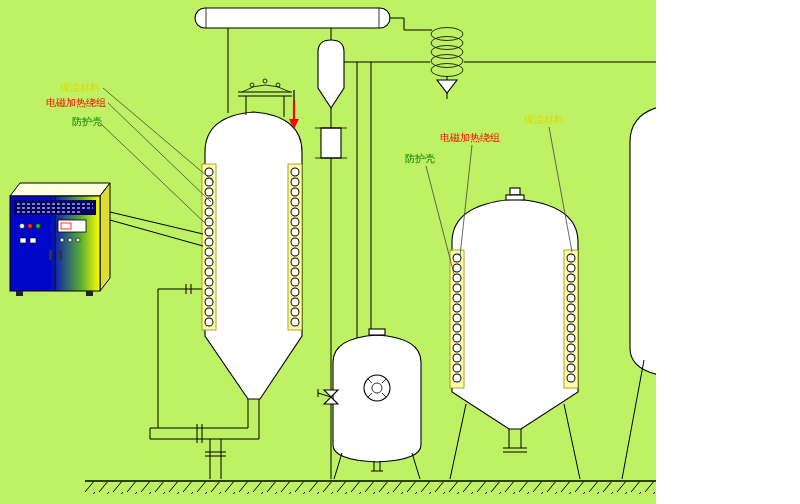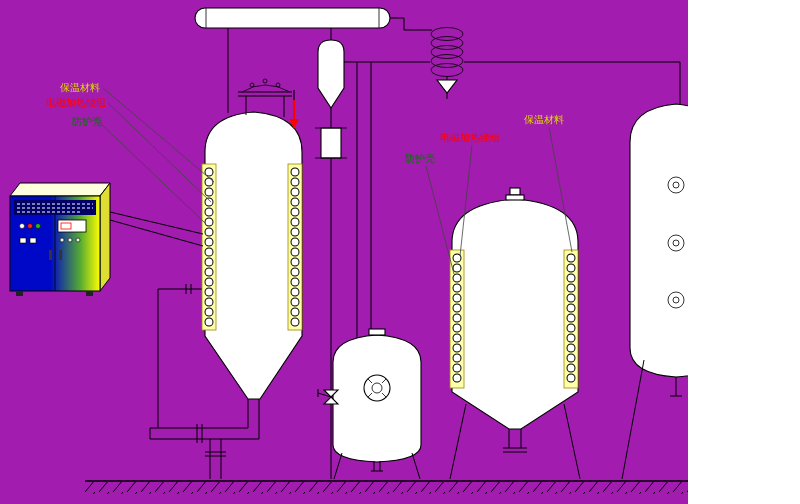--- a/index.html
+++ b/index.html
@@ -1,17 +1,17 @@
 <!DOCTYPE html>
 <html><head>
 <meta charset="utf-8">
 <style>
   html,body{margin:0;padding:0;background:#ffffff;}
-  .stage{position:relative;width:656px;height:504px;background:#a21caf;overflow:hidden;
-         font-family:"DejaVu Sans","Liberation Sans",sans-serif;padding-left:32px;}
+  .stage{position:relative;width:656px;height:504px;background:#bef264;overflow:hidden;
+         font-family:"DejaVu Sans","Liberation Sans",sans-serif;}
   svg{position:absolute;left:0;top:0;}
   .pipe{stroke:#000;stroke-width:1;fill:none;}
   .thin{stroke:#000;stroke-width:0.8;fill:none;}
   .shape{stroke:#000;stroke-width:1.1;fill:#ffffff;}
   .leader{stroke:#444;stroke-width:0.8;fill:none;}
   text.cn{font-size:10px;font-family:"DejaVu Sans","Liberation Sans",sans-serif;}
 </style>
 </head>
 <body>
 

